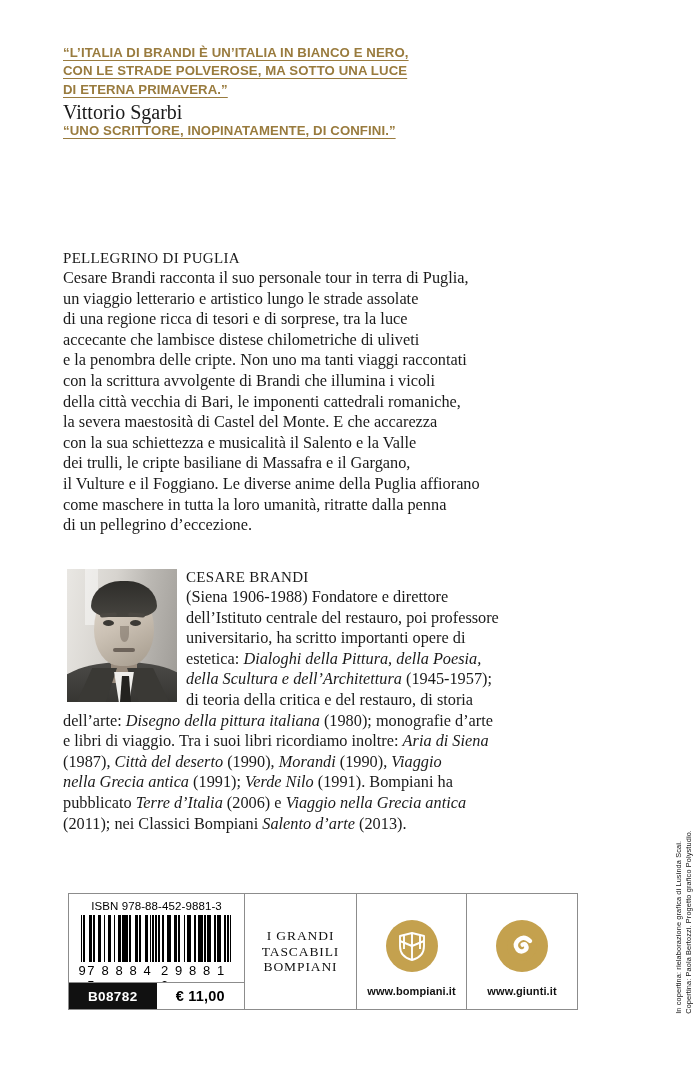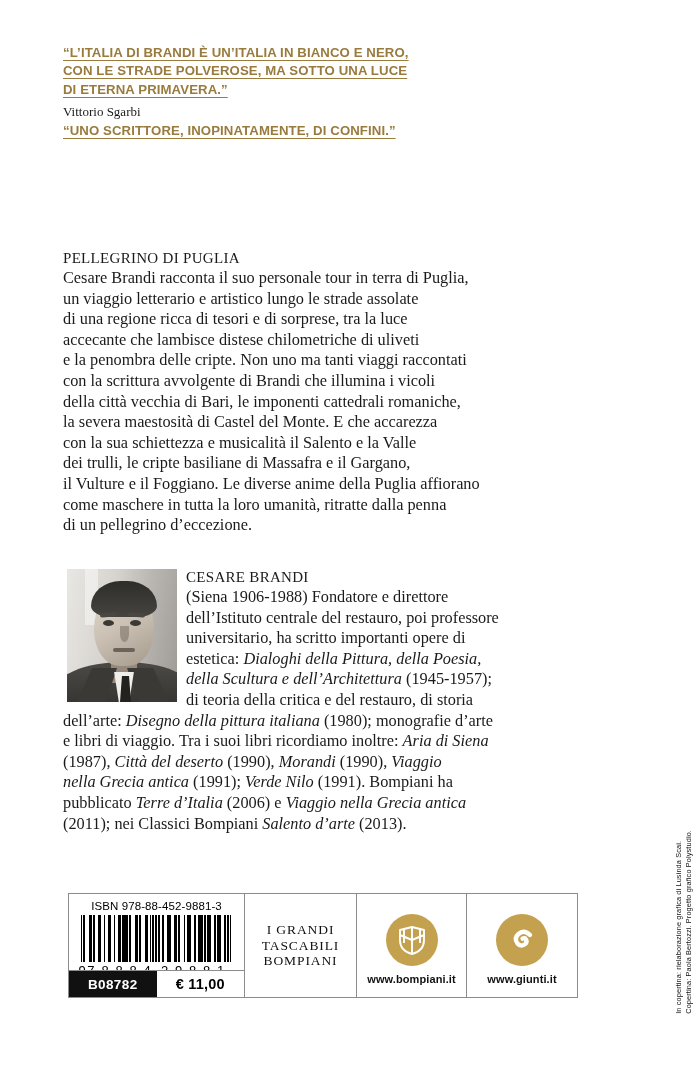--- a/index.html
+++ b/index.html
@@ -36,21 +36,21 @@
     letter-spacing: 0.1px;
     color: #997b3e;
     text-decoration: underline;
     text-decoration-thickness: 1px;
     text-underline-offset: 2.5px;
     white-space: pre-line;
   }
 
   .quote-attrib {
     font-family: "Liberation Serif", "DejaVu Serif", serif;
-    font-size: 13px;
+    font-size: 20px;
     line-height: 20px;
     color: #1a1a1a;
     margin-top: 3px;
   }
 
   
   .blurb {
     position: absolute;
     left: 63px;
     top: 248px;
@@ -173,21 +173,21 @@
     white-space: pre-line;
   }
   .author-body em { font-style: italic; }
 
   
   .footer {
     position: absolute;
     left: 68px;
     top: 893px;
     width: 510px;
-    height: 105px;
+    height: 117px;
     display: flex;
     align-items: stretch;
     border: 1px solid #8c8c8c;
     background: #fff;
   }
 
   .footer-cell {
     border-right: 1px solid #8c8c8c;
     display: flex;
     flex-direction: column;

